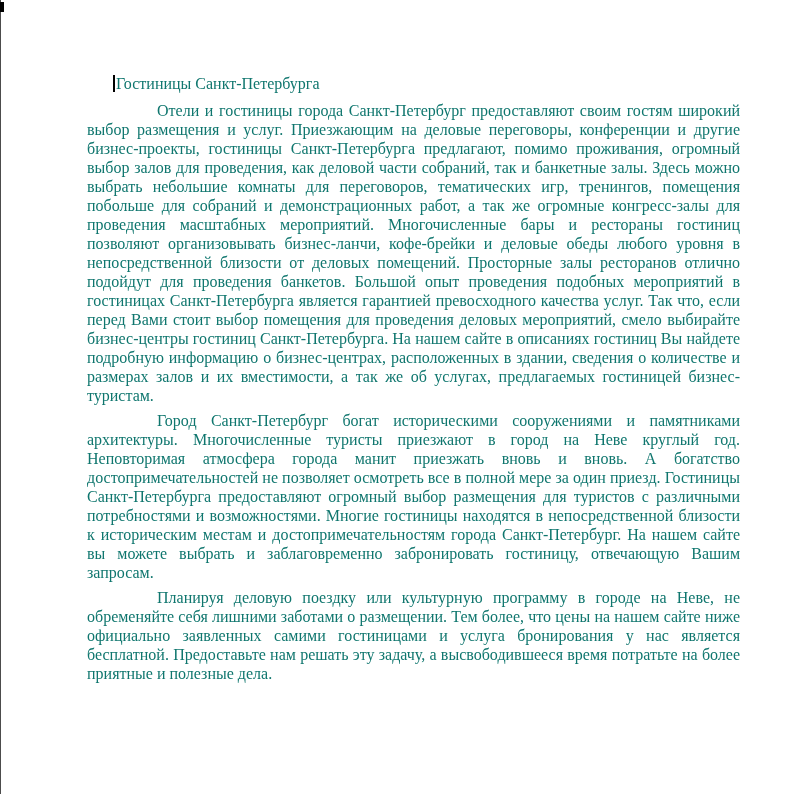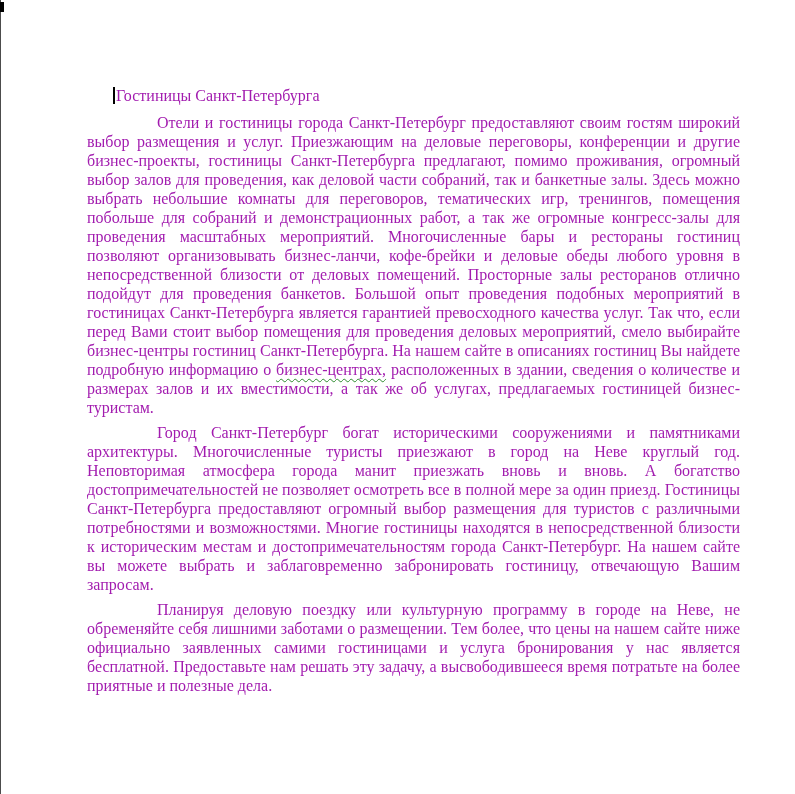--- a/index.html
+++ b/index.html
@@ -25,26 +25,26 @@
     position: absolute;
     left: 0;
     top: 2px;
     width: 4px;
     height: 10px;
     background: #000000;
   }
   .doc {
     position: absolute;
     left: 87px;
-    top: 86px;
+    top: 74px;
     width: 653px;
     font-family: "Liberation Serif", "DejaVu Serif", serif;
     font-size: 16px;
     line-height: 19px;
-    color: #a21caf;
+    color: #0f766e;
     text-align: justify;
   }
   .doc-title {
     margin: 0 0 8px 26px;
     padding: 0;
     font-size: 16px;
     font-weight: normal;
     line-height: 19px;
     text-align: left;
     white-space: nowrap;
@@ -59,21 +59,20 @@
   }
   .para {
     margin: 0 0 6px 0;
     padding: 0;
     text-indent: 70px;
   }
   .para:last-child {
     margin-bottom: 17px;
   }
   .grammar-flag {
-    text-decoration: underline;
     text-decoration-style: wavy;
     text-decoration-color: #2e8b2e;
     text-decoration-thickness: 1px;
     text-underline-offset: 3px;
   }
 </style>
 </head>
 <body>
 
 <div class="left-edge-line"></div>

